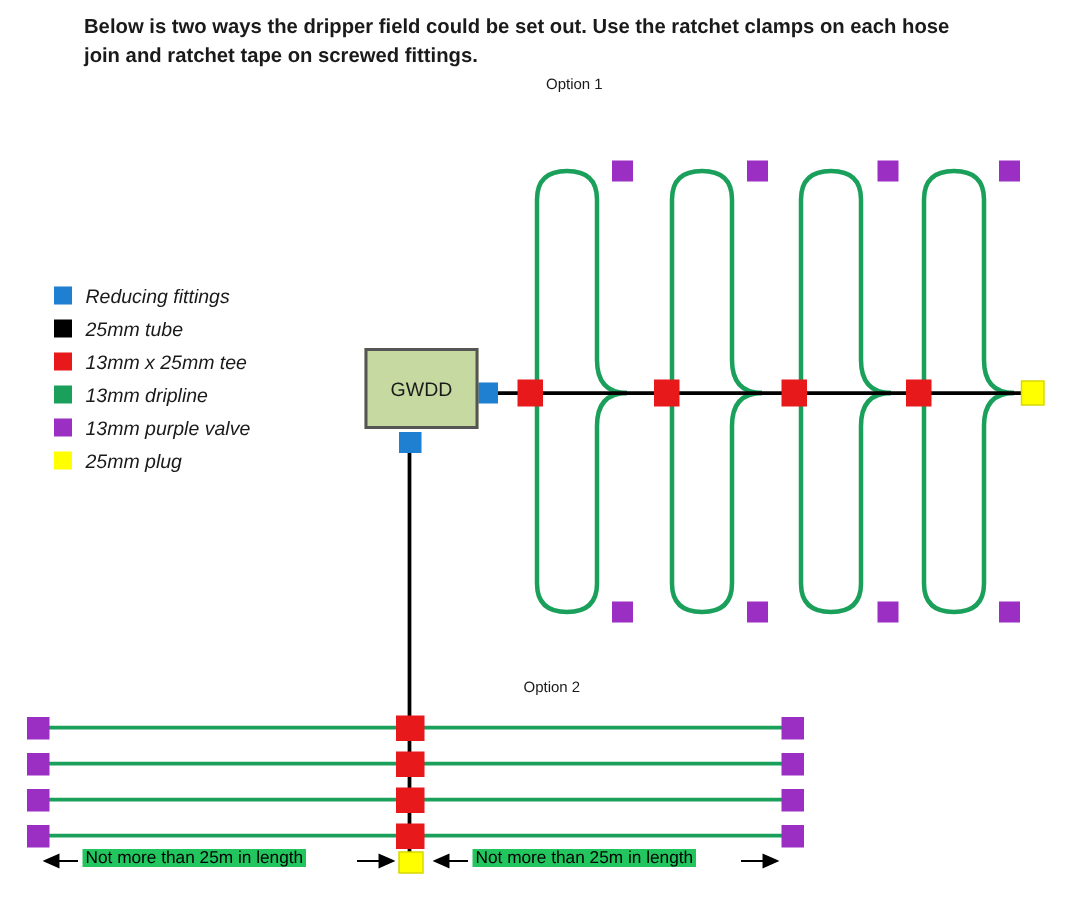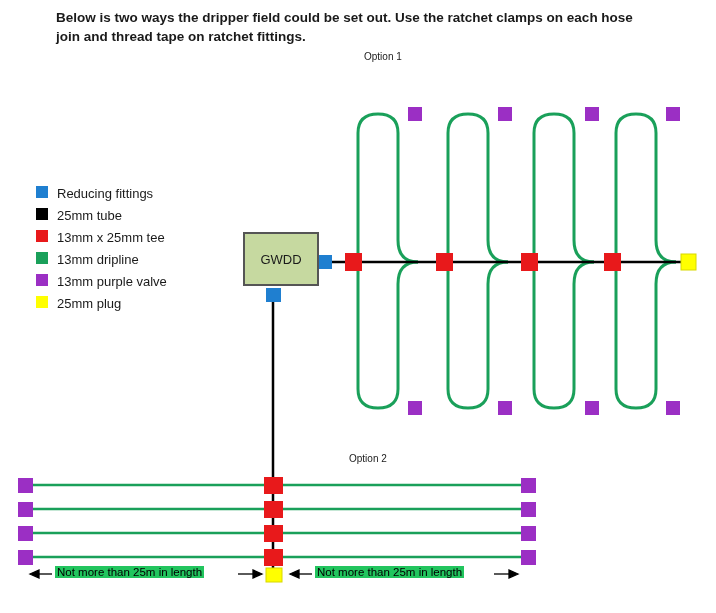--- a/index.html
+++ b/index.html
@@ -40,22 +40,23 @@
 
   
   .legend {
     position: absolute;
     left: 36px;
     top: 186px;
     width: 180px;
   }
   .legend-row {
     display: flex;
-    align-items: flex-start;
+    align-items: center;
     height: 22px;
+    font-style: italic;
   }
   .legend-swatch {
     width: 12px;
     height: 12px;
     margin-right: 9px;
     flex: 0 0 auto;
   }
   .legend-label {
     font-size: 13px;
     color: #1a1a1a;
@@ -96,21 +97,21 @@
     white-space: nowrap;
   }
   #len-left { left: 55px; top: 566px; }
   #len-right { left: 315px; top: 566px; }
 </style>
 </head>
 <body>
 
 <div class="stage">
 
-  <div class="intro">Below is two ways the dripper field could be set out. Use the ratchet clamps on each hose join and thread tape on ratchet fittings.</div>
+  <div class="intro">Below is two ways the dripper field could be set out. Use the ratchet clamps on each hose join and ratchet tape on screwed fittings.</div>
 
   <div class="opt-title" id="opt1-title">Option 1</div>
   <div class="opt-title" id="opt2-title">Option 2</div>
 
   <div class="legend">
     <div class="legend-row">
       <span class="legend-swatch" style="background:#1f7fd0"></span>
       <span class="legend-label">Reducing fittings</span>
     </div>
     <div class="legend-row">

